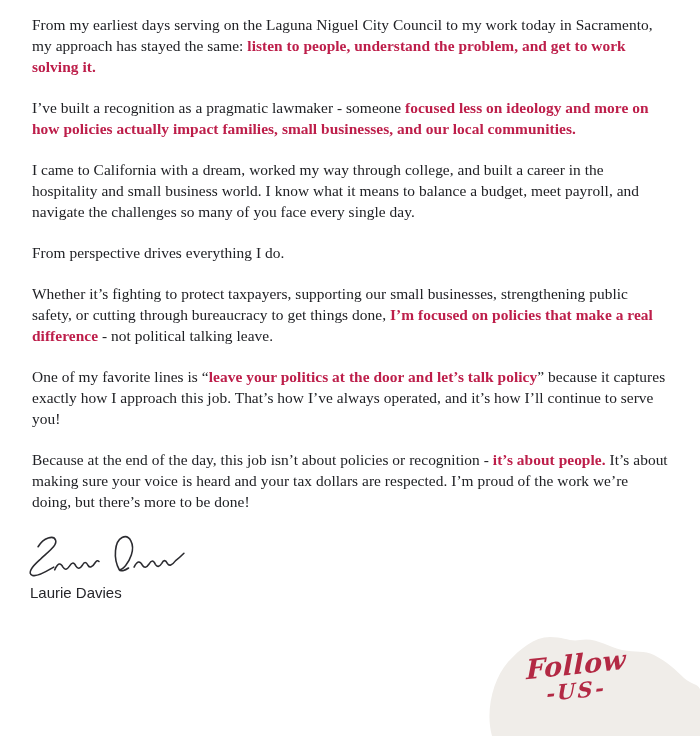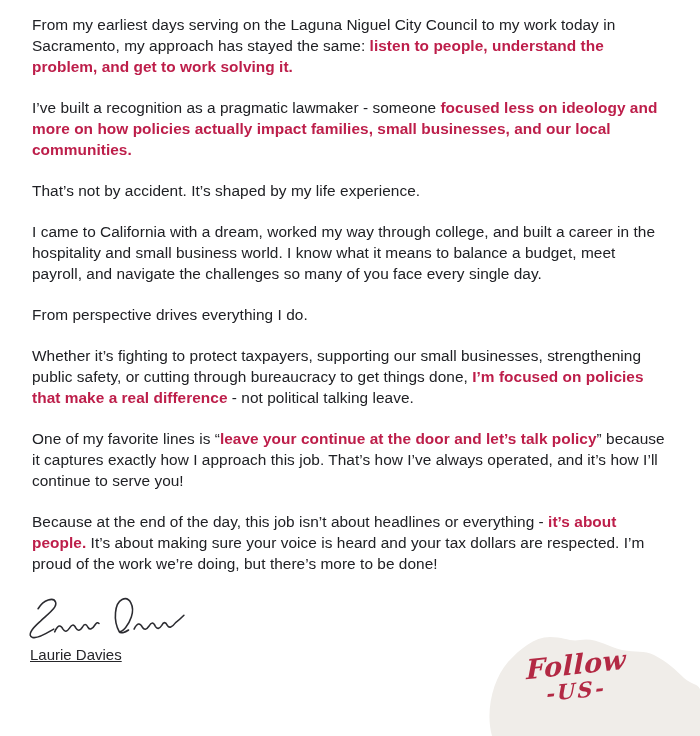--- a/index.html
+++ b/index.html
@@ -18,36 +18,35 @@
     color:var(--body-text);
     position:relative;
     overflow:hidden;
   }
   .letter{
     padding:14px 32px 0 32px;
     font-size:15.4px;
     line-height:21px;
     letter-spacing:0.05px;
   }
-  .para{margin:0 0 20px 0;}
+  .para{margin:0 0 20px 0;font-family:Liberation Serif, serif;}
   .em{color:var(--accent-red);font-weight:700;}
   .sig-block{
     padding-left:30px;
     margin-top:4px;
   }
   .signature-svg{
     display:block;
     margin-left:-14px;
     margin-bottom:2px;
   }
   .sig-name,.sig-title{
     font-size:15px;
     line-height:22px;
     color:#26262a;
-    text-decoration:underline;
   }
   .follow-badge{
     position:absolute;
     right:0;bottom:0;
     width:216px;height:99px;
   }
   .blob{
     position:absolute;
     right:0;bottom:0;
     display:block;
@@ -83,26 +82,25 @@
     cursor:pointer;
     white-space:nowrap;
   }
 </style>
 </head>
 <body>
 
 <div class="letter">
   <p class="para"><span>From my earliest days serving on the Laguna Niguel City Council to my work today in Sacramento, my approach has stayed the same: </span><span class="em">listen to people, understand the problem, and get to work solving it.</span></p>
   <p class="para"><span>I’ve built a recognition as a pragmatic lawmaker - someone </span><span class="em">focused less on ideology and more on how policies actually impact families, small businesses, and our local communities.</span></p>
-  <p class="para"><span>That’s not by accident. It’s shaped by my life experience.</span></p>
   <p class="para"><span>I came to California with a dream, worked my way through college, and built a career in the hospitality and small business world. I know what it means to balance a budget, meet payroll, and navigate the challenges so many of you face every single day.</span></p>
   <p class="para"><span>From perspective drives everything I do.</span></p>
   <p class="para"><span>Whether it’s fighting to protect taxpayers, supporting our small businesses, strengthening public safety, or cutting through bureaucracy to get things done, </span><span class="em">I’m focused on policies that make a real difference</span><span> - not political talking leave.</span></p>
-  <p class="para"><span>One of my favorite lines is “</span><span class="em">leave your continue at the door and let’s talk policy</span><span>” because it captures exactly how I approach this job. That’s how I’ve always operated, and it’s how I’ll continue to serve you!</span></p>
-  <p class="para"><span>Because at the end of the day, this job isn’t about headlines or everything - </span><span class="em">it’s about people.</span><span> It’s about making sure your voice is heard and your tax dollars are respected. I’m proud of the work we’re doing, but there’s more to be done!</span></p>
+  <p class="para"><span>One of my favorite lines is “</span><span class="em">leave your politics at the door and let’s talk policy</span><span>” because it captures exactly how I approach this job. That’s how I’ve always operated, and it’s how I’ll continue to serve you!</span></p>
+  <p class="para"><span>Because at the end of the day, this job isn’t about policies or recognition - </span><span class="em">it’s about people.</span><span> It’s about making sure your voice is heard and your tax dollars are respected. I’m proud of the work we’re doing, but there’s more to be done!</span></p>
 </div>
 
 <div class="sig-block">
   <svg class="signature-svg" width="190" height="48" viewBox="0 0 190 52" fill="none" stroke="#2b2b30" stroke-width="1.7" stroke-linecap="round" stroke-linejoin="round">
     <path d="M16,16 C22,6 33,3 35,9 C37,15 26,22 18,30 C9,38 4,45 10,47 C16,49 26,42 33,38"></path>
     <path d="M34,41 q5,-11 9,-3 q3,5 7,-1 q4,-7 7,0 q3,5 7,-1 q3,-6 6,0 q3,5 8,-3 q2,-3 4,-1"></path>
     <path d="M104,41 C97,28 99,10 107,6 C115,2 121,13 117,25 C114,34 108,41 104,41 C105,43 110,42 114,39"></path>
     <path d="M120,38 q5,-10 9,-2 q3,5 7,-1 q4,-7 7,0 q3,5 7,-1 q3,-6 6,0 q3,5 9,-3 q4,-3 9,-8"></path>
   </svg>
   <div class="sig-name">Laurie Davies</div>

